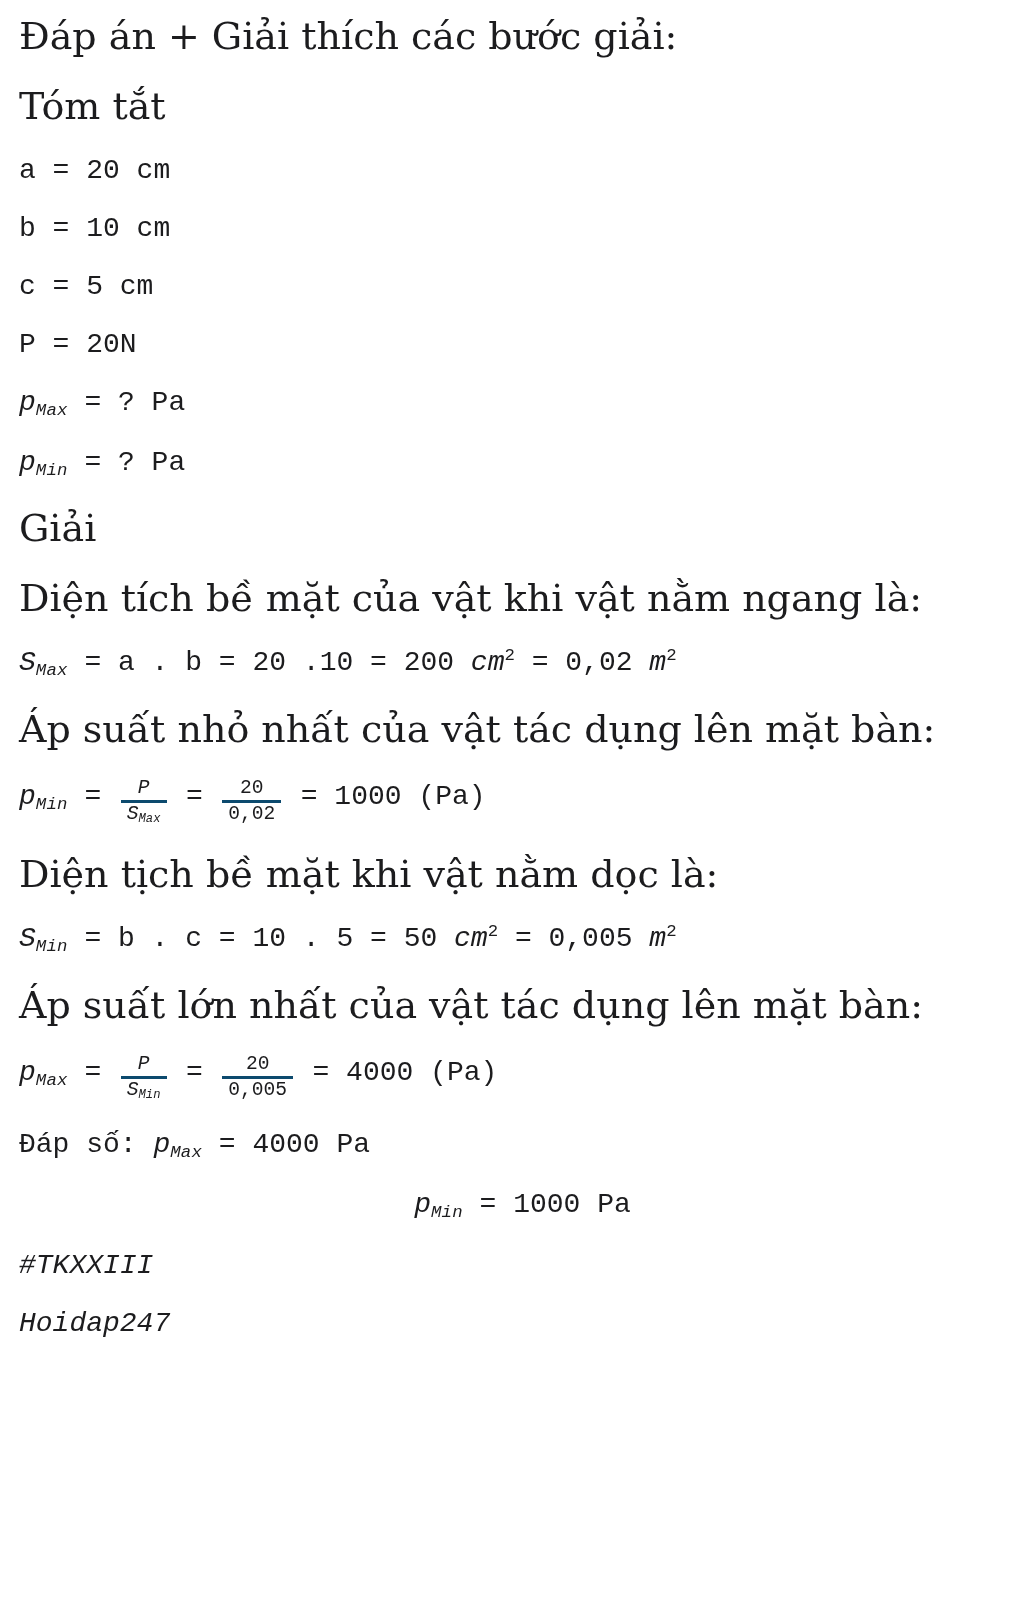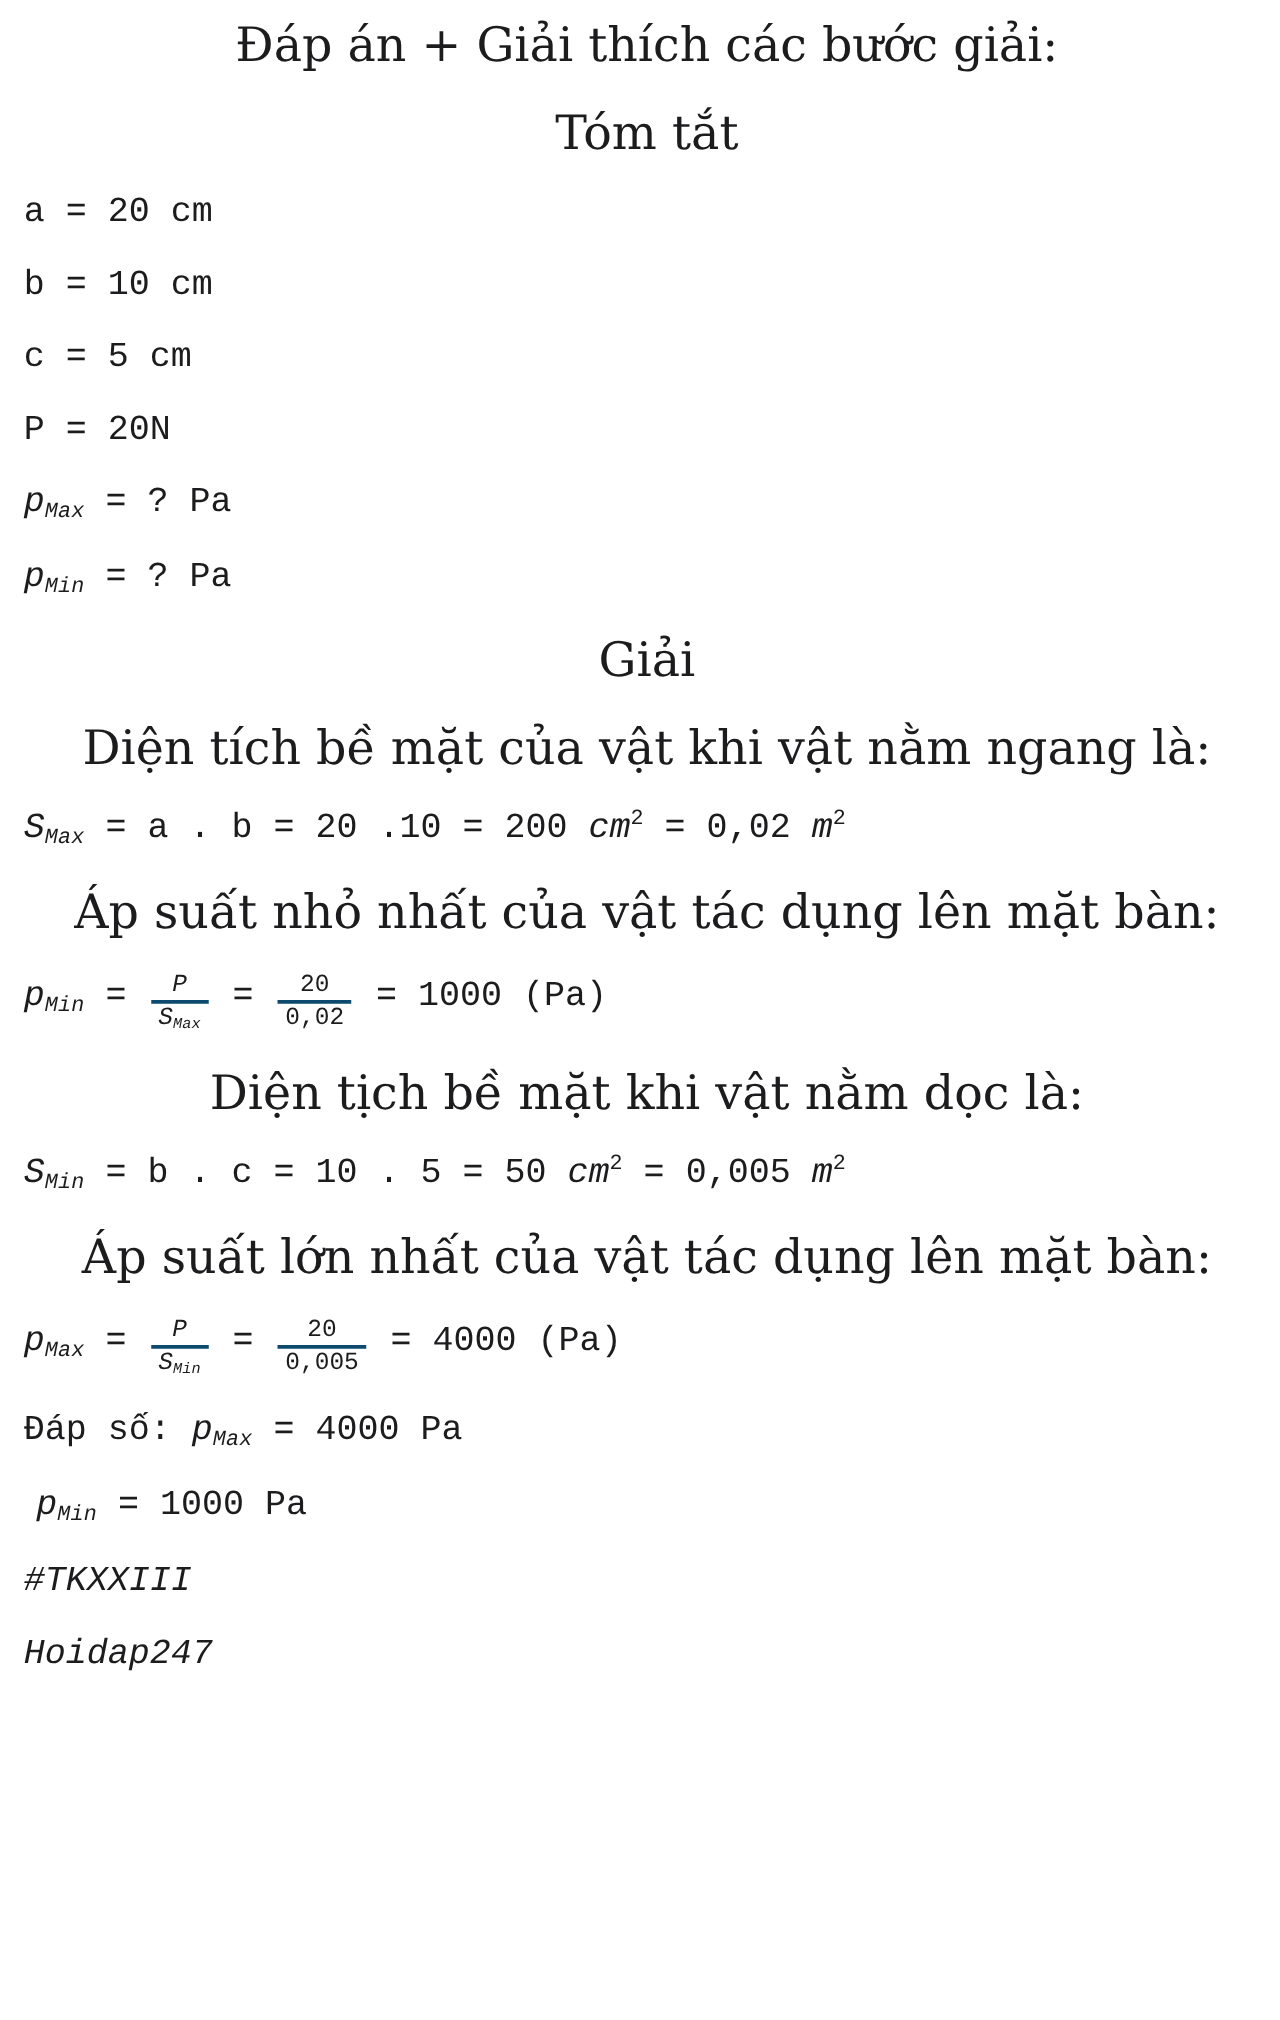--- a/index.html
+++ b/index.html
@@ -15,23 +15,23 @@
     color: #1c1c1e;
   }
   .doc {
     padding: 14px 8px 0 19px;
     white-space: pre-wrap;
   }
   .line {
     margin-bottom: 25px;
     line-height: 1.18;
   }
-  .text-line { font-size: 38px; text-align: center; }
+  .text-line { font-size: 38px; }
   .math-line { font-size: 28px; font-family: Liberation Mono, monospace; }
-  .indent { padding-left: 10px; }
+  .indent { padding-left: 10px; text-align: center; }
   .rm { font-style: normal; }
   .it { font-style: italic; }
   .sub {
     font-style: italic;
     font-size: 62%;
     vertical-align: -0.28em;
     letter-spacing: 0.01em;
   }
   .sup {
     font-style: normal;

